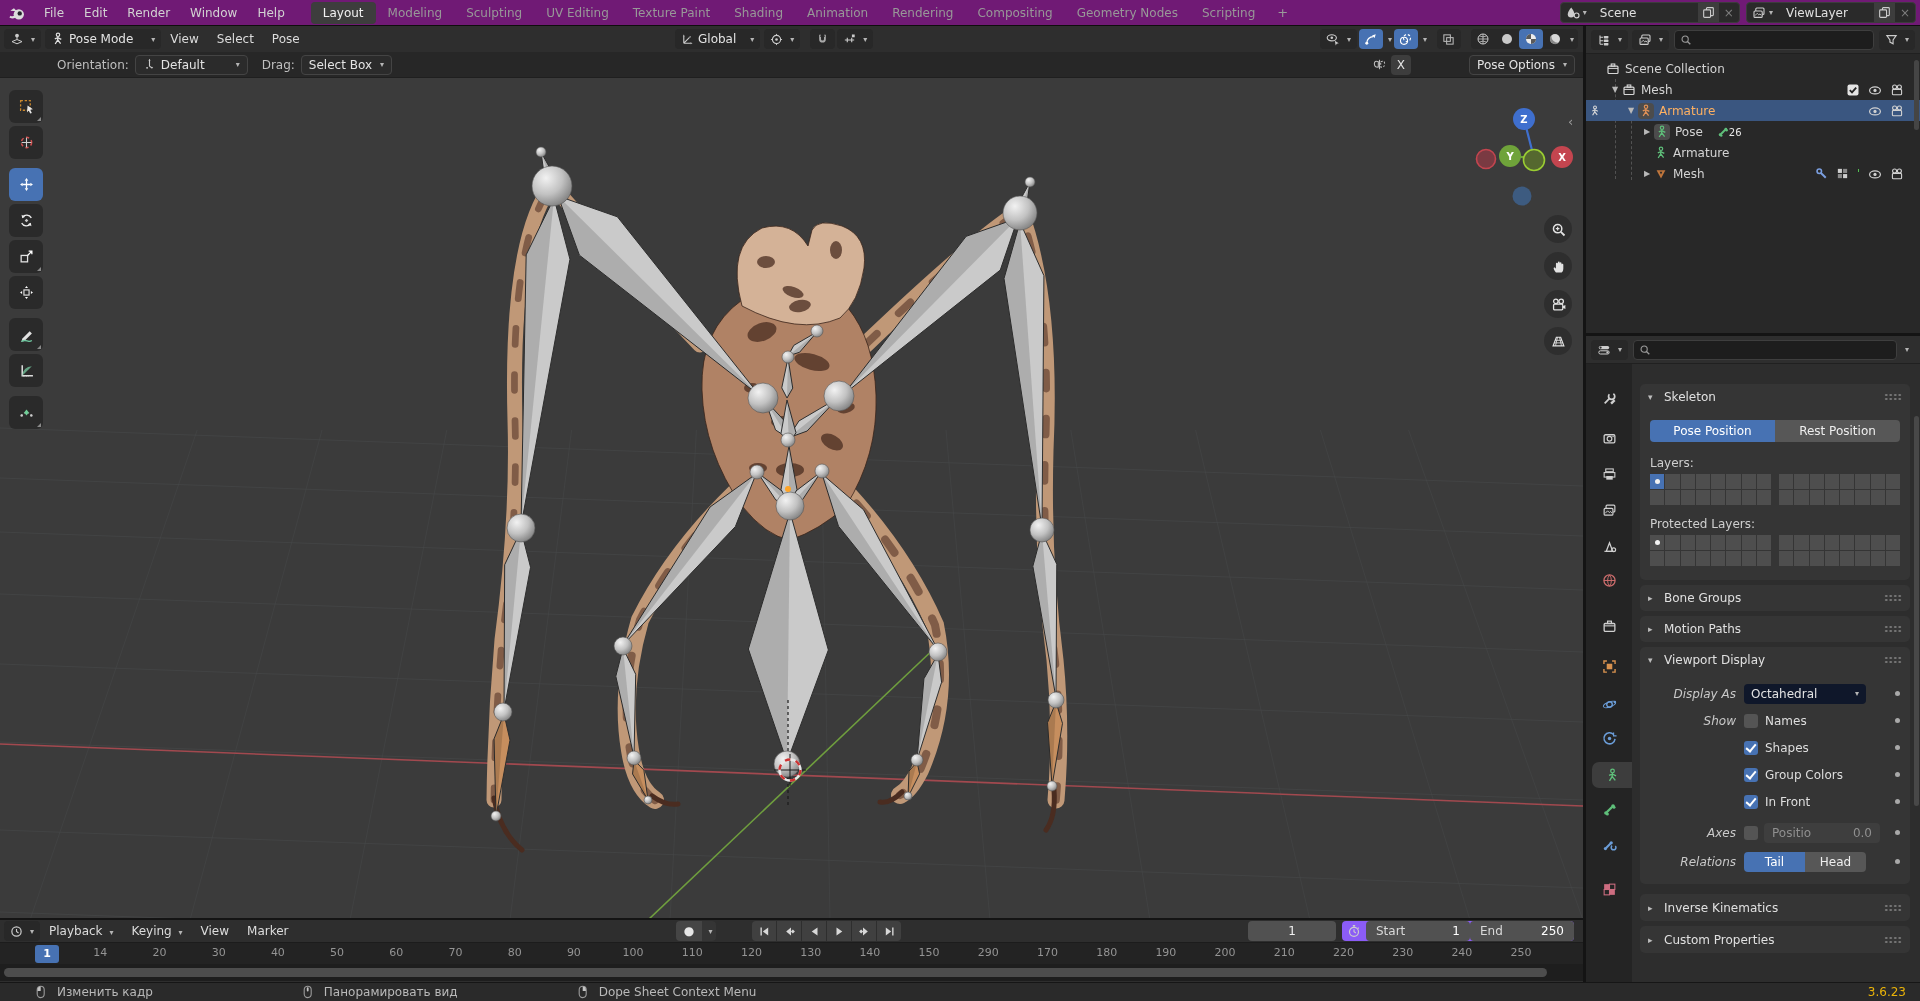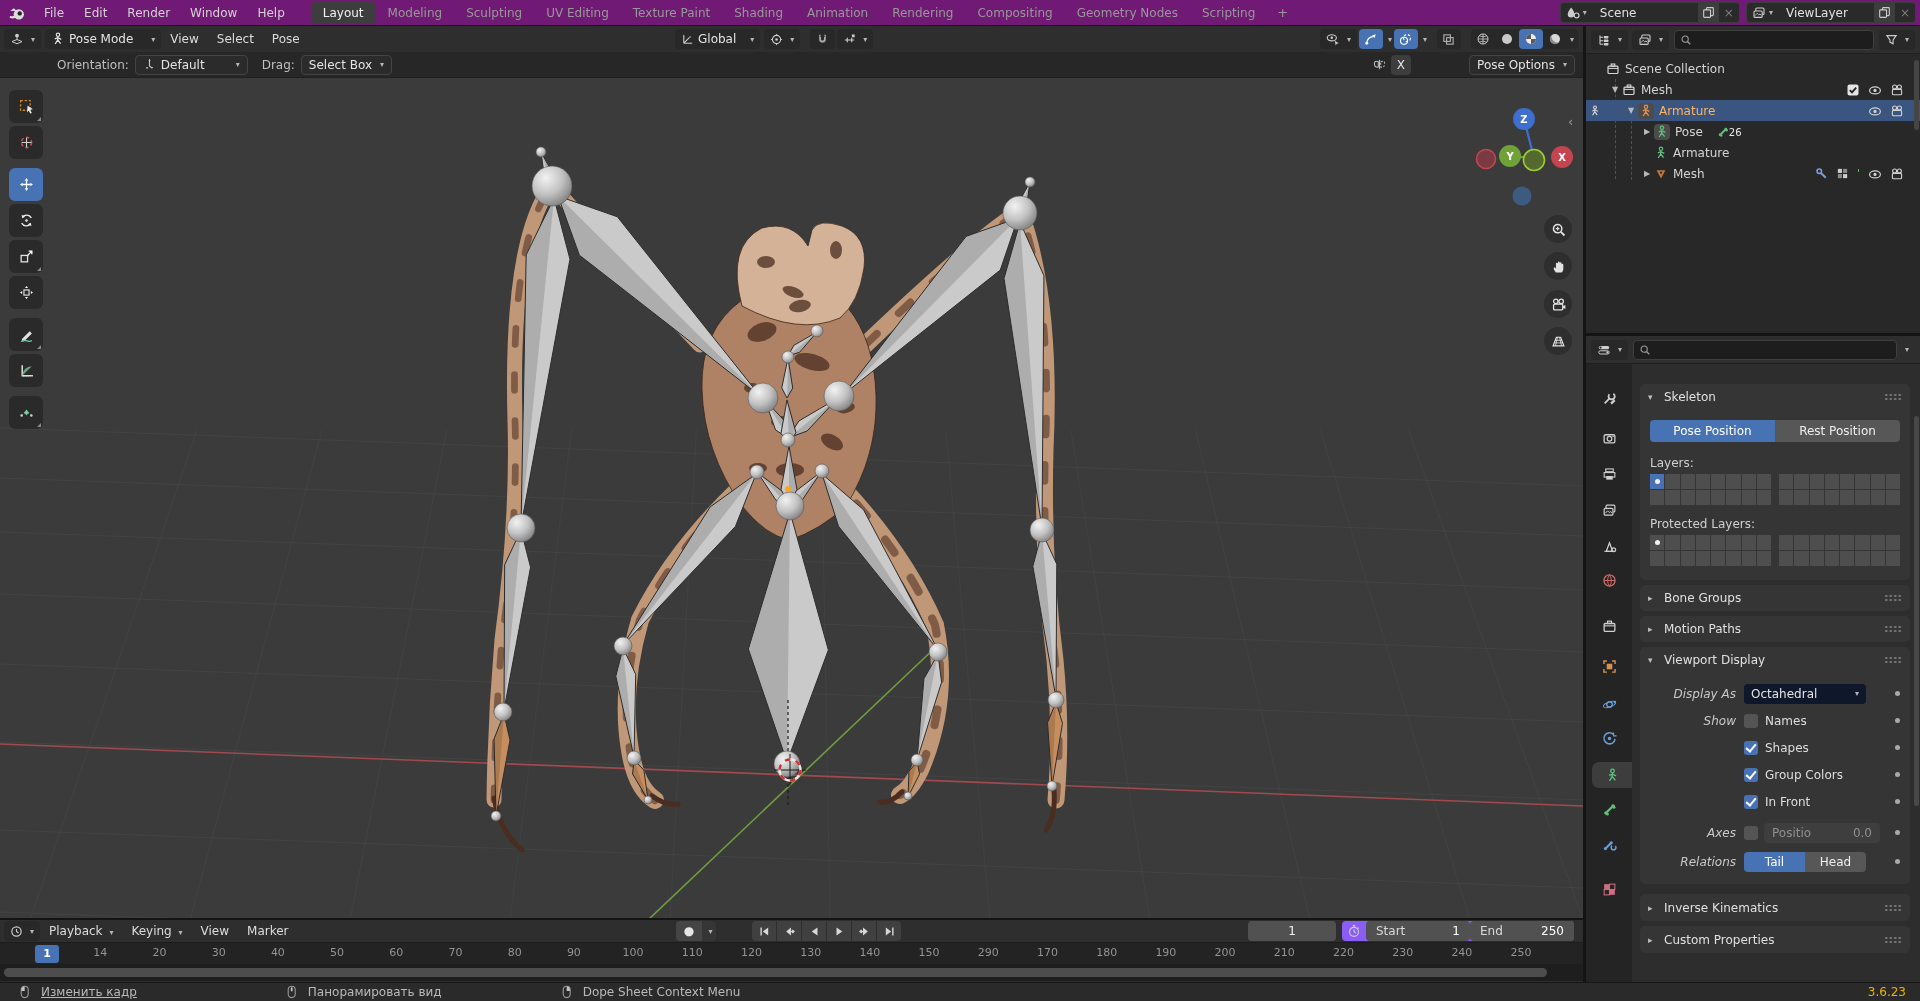--- a/index.html
+++ b/index.html
@@ -1283,21 +1283,21 @@
       <span class="tick" style="left: 1446.88px;">240</span>
       <span class="tick" style="left: 1506.08px;">250</span>
     </div>
   <div id="tl-scroll">
       <div class="bar"></div>
     </div>
 </div>
 
 <div id="statusbar">
   <div id="status-hints" style="display:flex; align-items:center;">
-      <div class="hint" style="margin-left: 20px; text-decoration: underline;">
+      <div class="hint" style="margin-left: 36px;">
         <span class="ic">
           <svg width="14" height="14" viewBox="0 0 14 14">
             <rect x="1.2" y="1.2" width="7" height="11.4" rx="3.5" fill="none" stroke="#9a9a9a" stroke-width="1.1"></rect>
             <path d="M4.7 1.4 A3.3 3.3 0 0 0 1.5 4.7 V6 H4.7 Z" fill="#c4c4c4"></path>
           </svg>
         </span>
         <span>Изменить кадр</span>
       </div>
       <div class="hint" style="margin-left: 150px;">
         <span class="ic">

